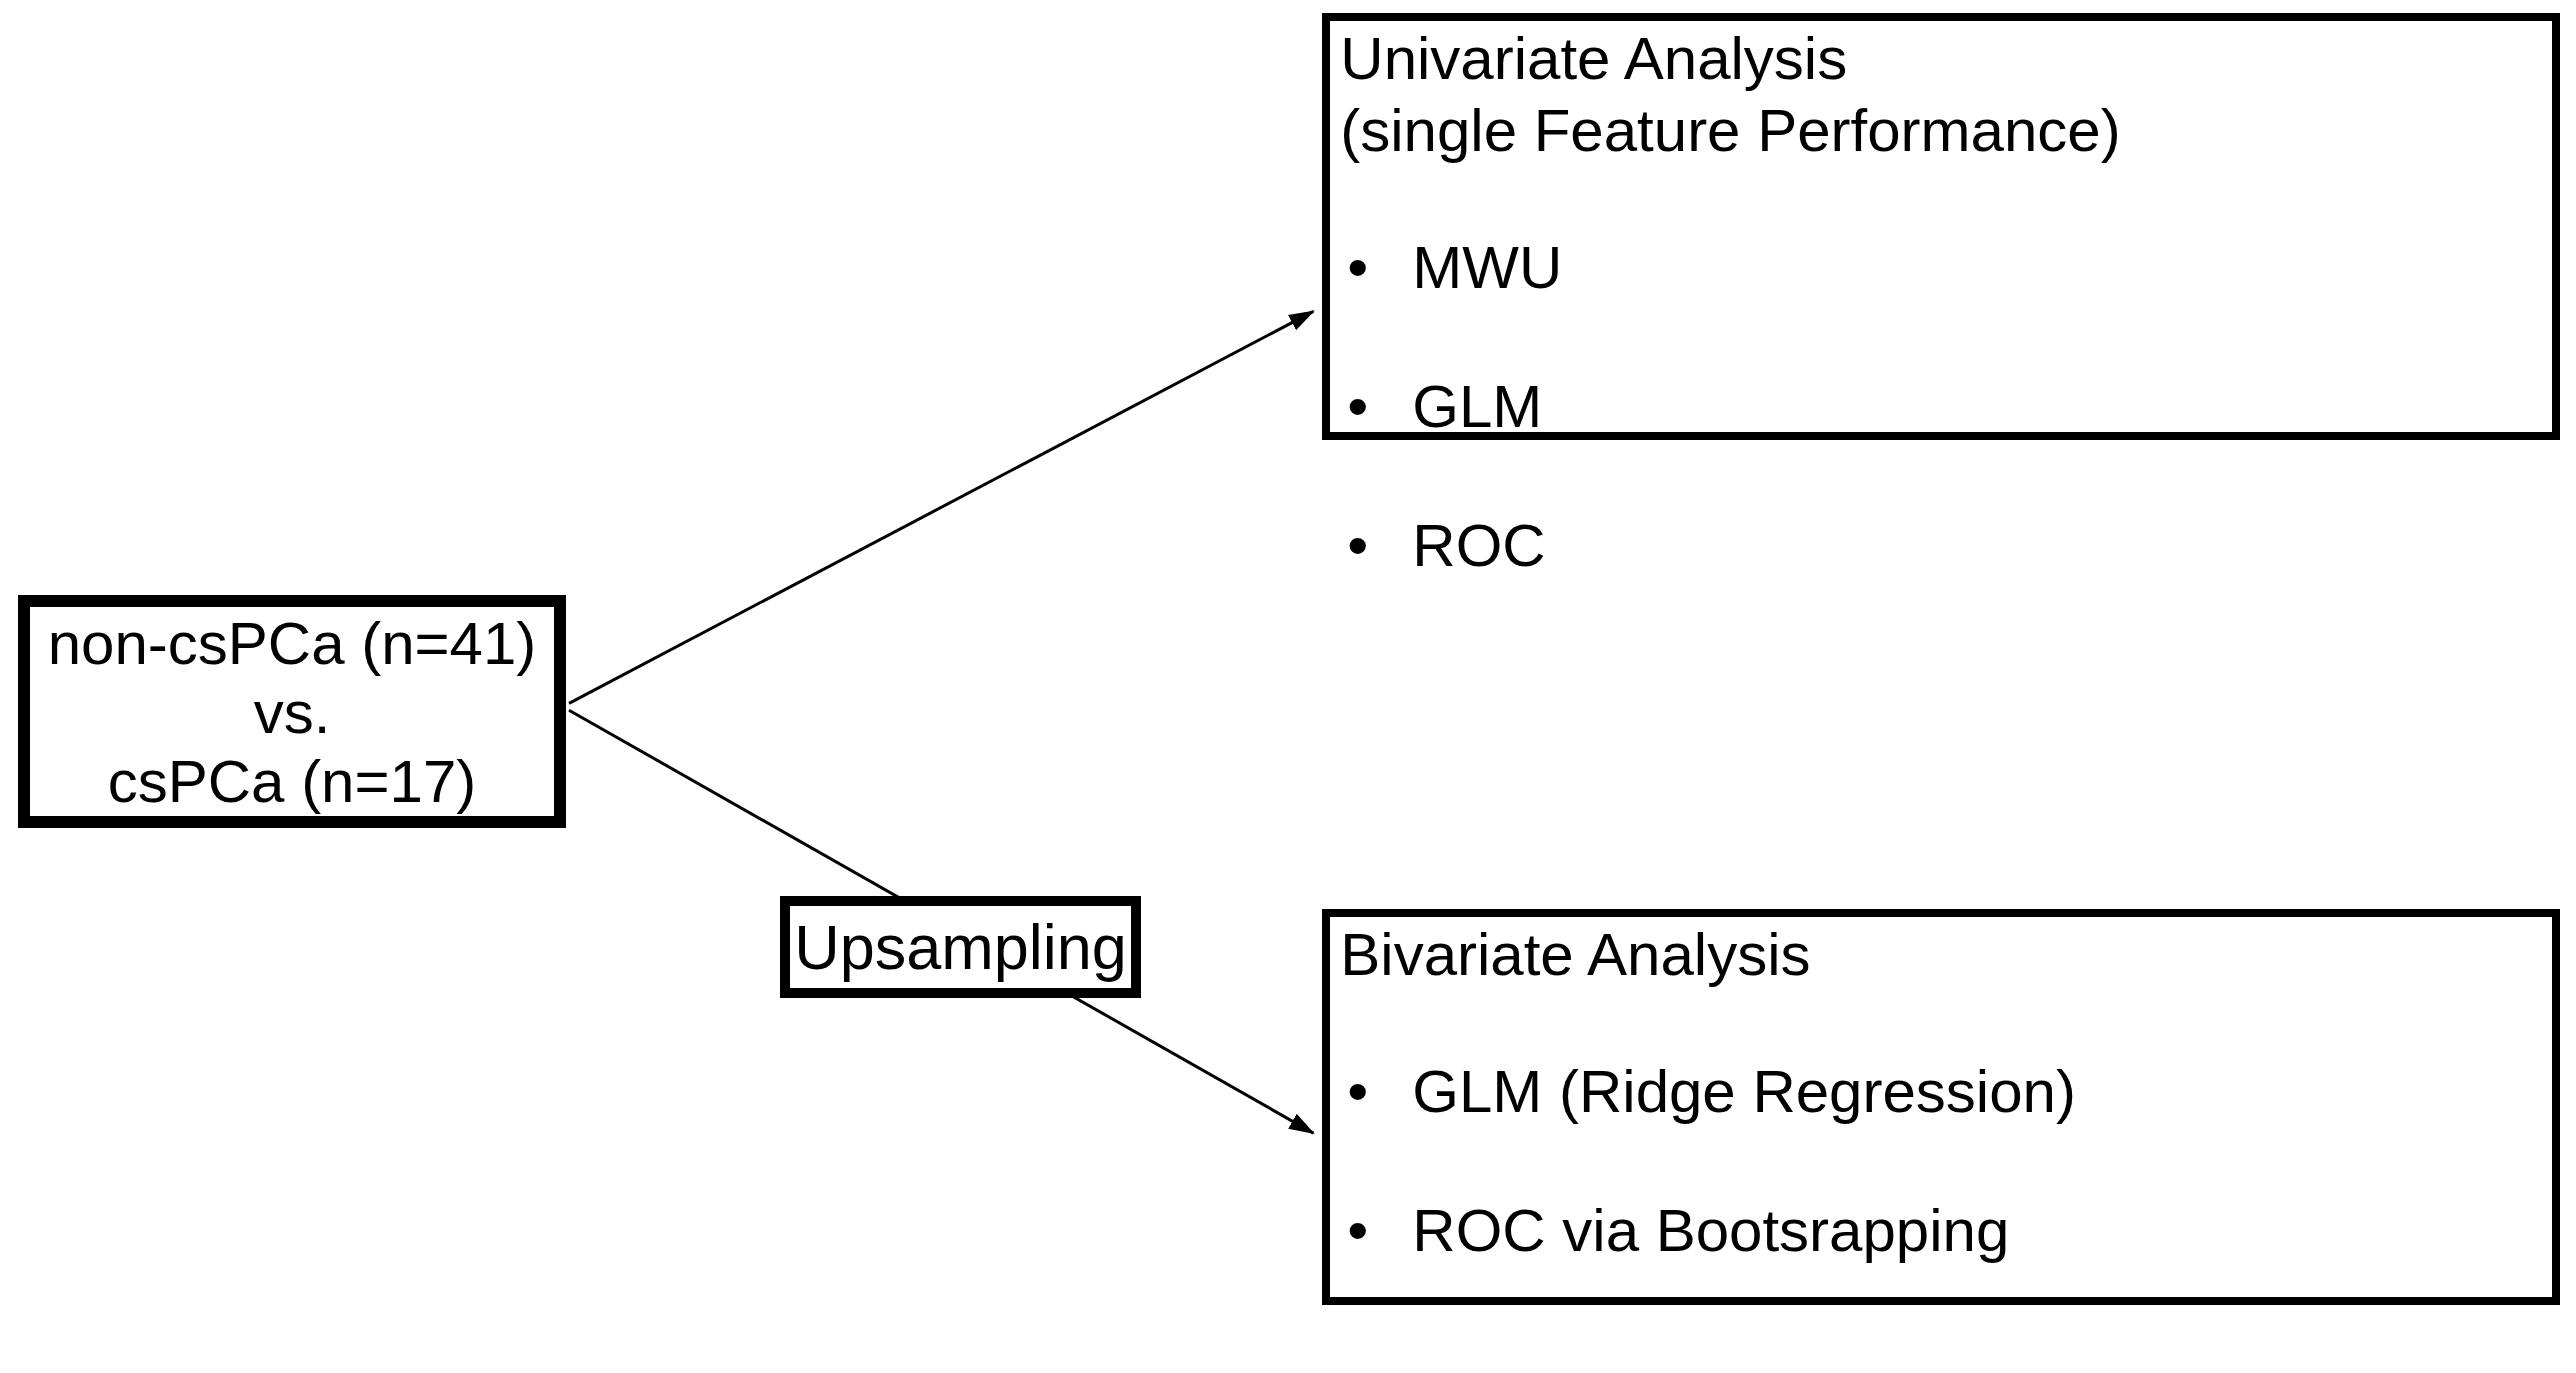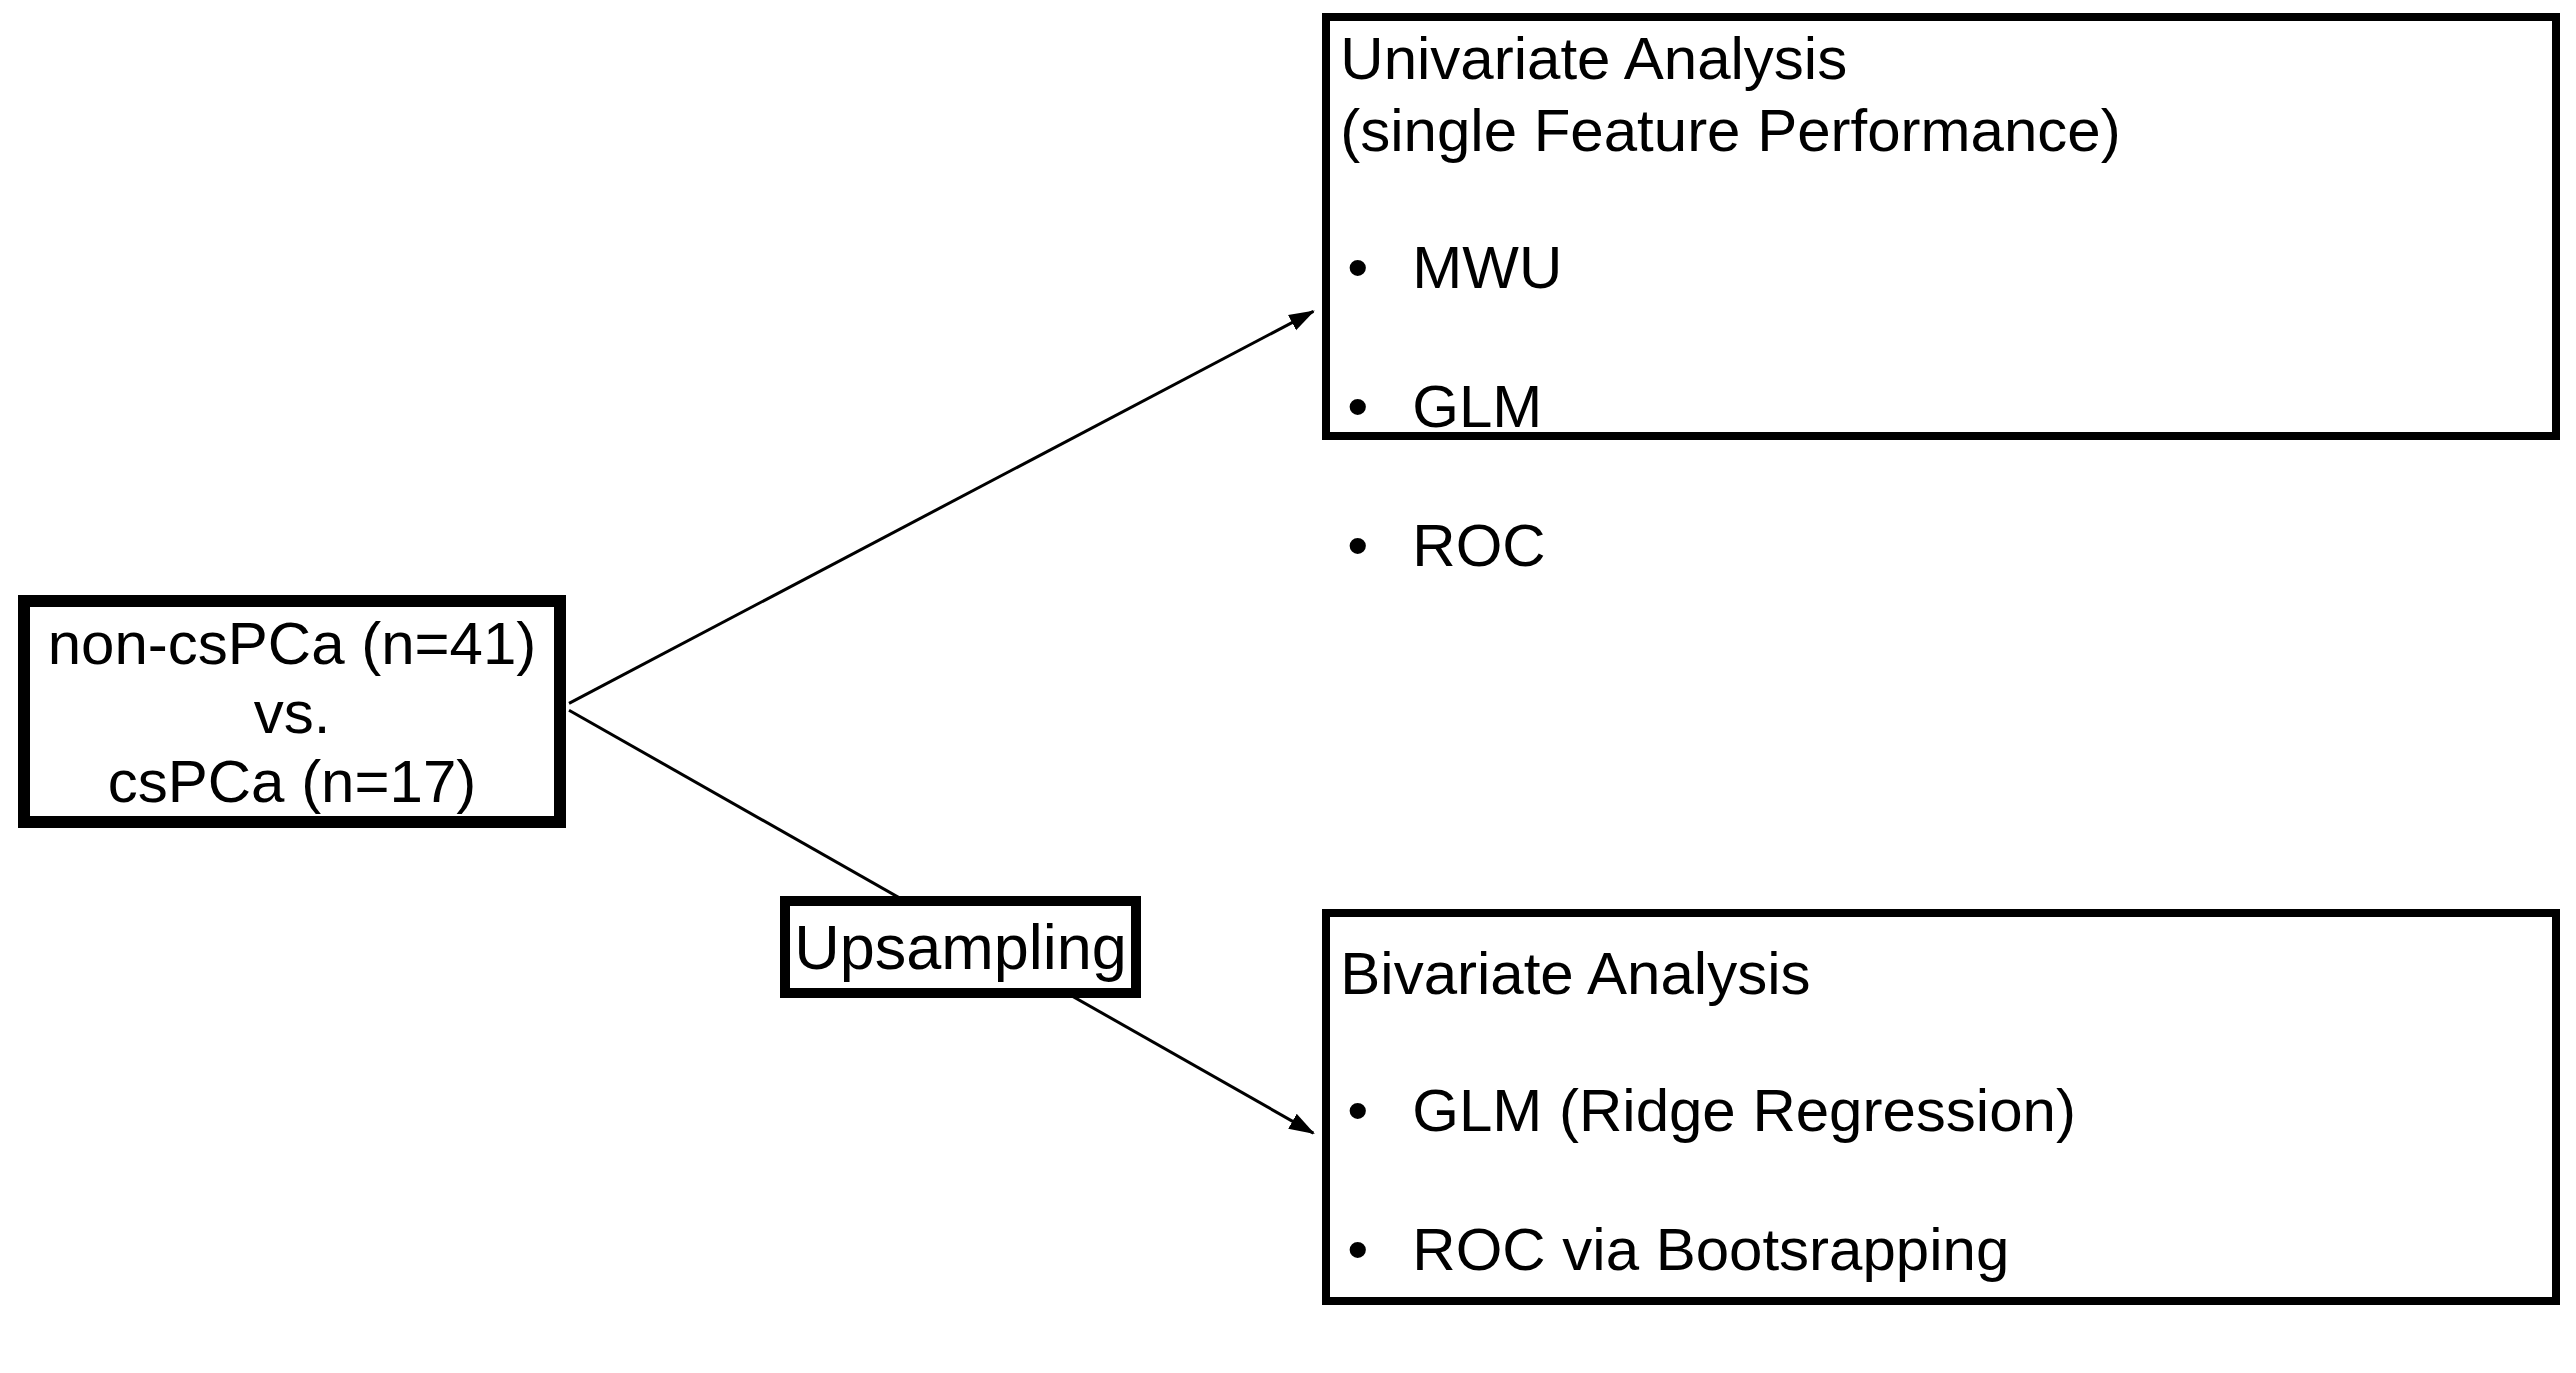--- a/index.html
+++ b/index.html
@@ -63,21 +63,21 @@
     line-height: 72px;
     padding: 1.7px 8.6px 0 10.3px;
   }
   .univariate-box {
     top: 13px;
     height: 427px;
   }
   .bivariate-box {
     top: 909px;
     height: 396px;
-    padding-top: 21px;
+    padding-top: 2px;
   }
   .box-title {
     white-space: nowrap;
   }
   .bullet-row {
     display: flex;
     align-items: baseline;
     white-space: nowrap;
   }
   .bullet-row.first {

